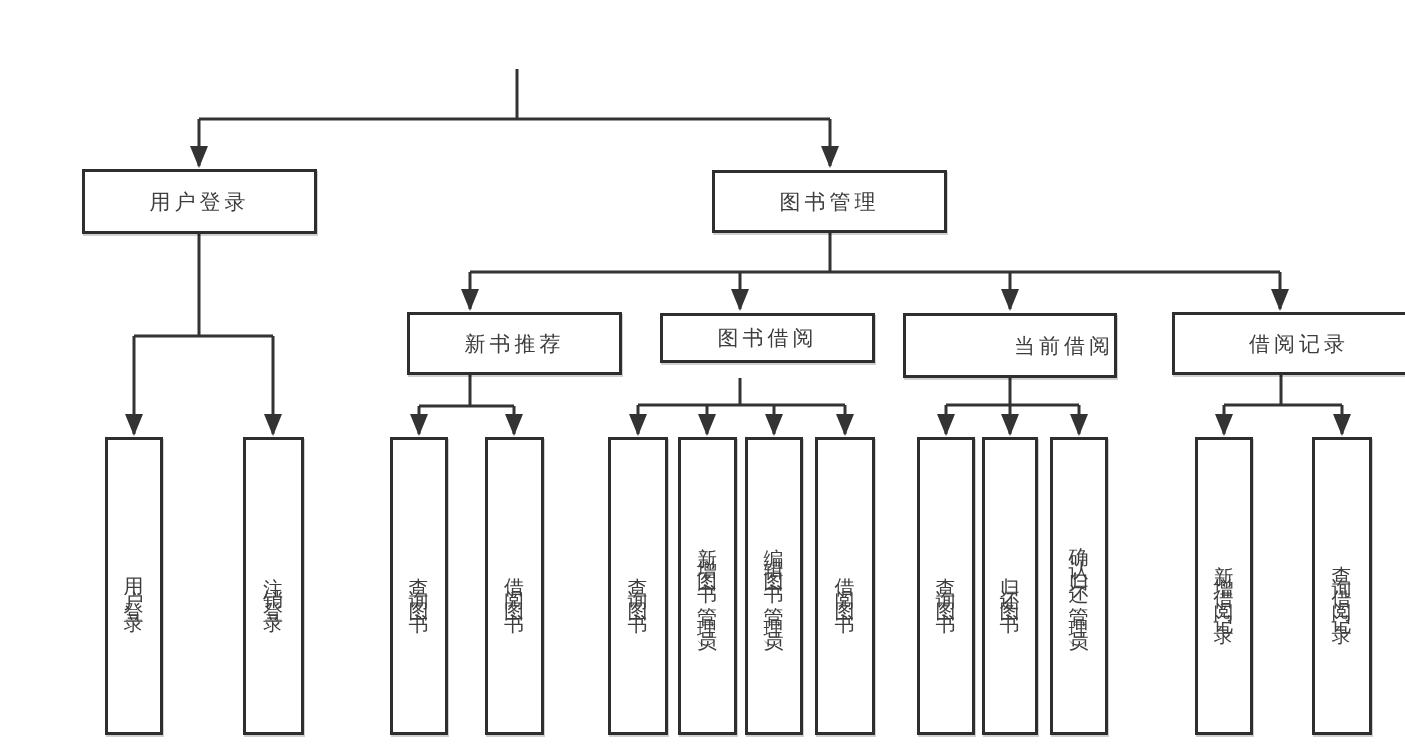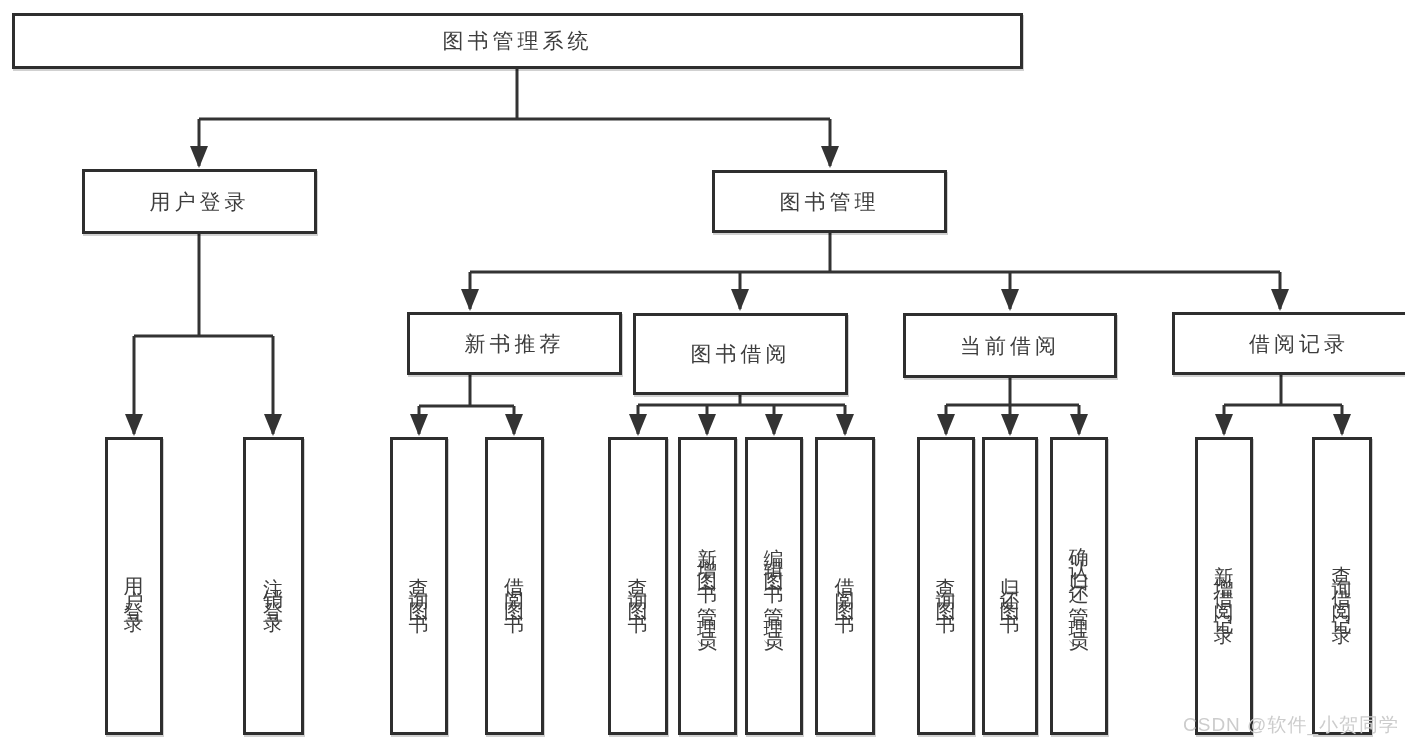--- a/index.html
+++ b/index.html
@@ -121,38 +121,35 @@
       <polygon points="765,414 783,414 774,436"></polygon>
       <polygon points="836,414 854,414 845,436"></polygon>
       <polygon points="937,414 955,414 946,436"></polygon>
       <polygon points="1001,414 1019,414 1010,436"></polygon>
       <polygon points="1070,414 1088,414 1079,436"></polygon>
       <polygon points="1215,414 1233,414 1224,436"></polygon>
       <polygon points="1333,414 1351,414 1342,436"></polygon>
     </g>
   </svg>
 
-  <div class="node h-label" style="left:12px; top:13px; width:1011px; height:56px;">
-    <span>图书管理系统</span>
-  </div>
 
   <div class="node h-label" style="left:82px; top:169px; width:235px; height:65px;">
     <span>用户登录</span>
   </div>
   <div class="node h-label" style="left:712px; top:170px; width:235px; height:63px;">
     <span>图书管理</span>
   </div>
 
   <div class="node h-label" style="left:363px; top:312px; width:215px; height:63px;margin-left:44px;">
     <span>新书推荐</span>
   </div>
-  <div class="node h-label" style="left:633px; top:313px; width:215px; height:82px;">
+  <div class="node h-label" style="left:660px; top:313px; width:215px; height:50px;">
     <span>图书借阅</span>
   </div>
-  <div class="node h-label" style="left:903px; top:313px; width:214px; height:65px;">
+  <div class="node h-label" style="left:903px; top:313px; width:214px; height:65px;justify-content:flex-end;">
     <span>当前借阅</span>
   </div>
   <div class="node h-label" style="left:1172px; top:312px; width:254px; height:63px;">
     <span>借阅记录</span>
   </div>
 
   <div class="node leaf" style="left:105px; top:437px; width:58px; height:298px;">用户登录</div>
   <div class="node leaf" style="left:243px; top:437px; width:61px; height:298px;">注销登录</div>
 
   <div class="node leaf" style="left:390px; top:437px; width:58px; height:298px;">查询图书</div>
@@ -163,15 +160,14 @@
   <div class="node leaf" style="left:745px; top:437px; width:58px; height:298px;">编辑图书（管理员）</div>
   <div class="node leaf" style="left:815px; top:437px; width:60px; height:298px;">借阅图书</div>
 
   <div class="node leaf" style="left:917px; top:437px; width:58px; height:298px;">查询图书</div>
   <div class="node leaf" style="left:982px; top:437px; width:56px; height:298px;">归还图书</div>
   <div class="node leaf" style="left:1050px; top:437px; width:58px; height:298px;">确认归还（管理员）</div>
 
   <div class="node leaf" style="left:1195px; top:437px; width:58px; height:298px;">新增借阅记录</div>
   <div class="node leaf" style="left:1312px; top:437px; width:60px; height:298px;">查询借阅记录</div>
 
-  <div class="watermark">CSDN @软件_小贺同学</div>
 
 </div>
 
 </body></html>

